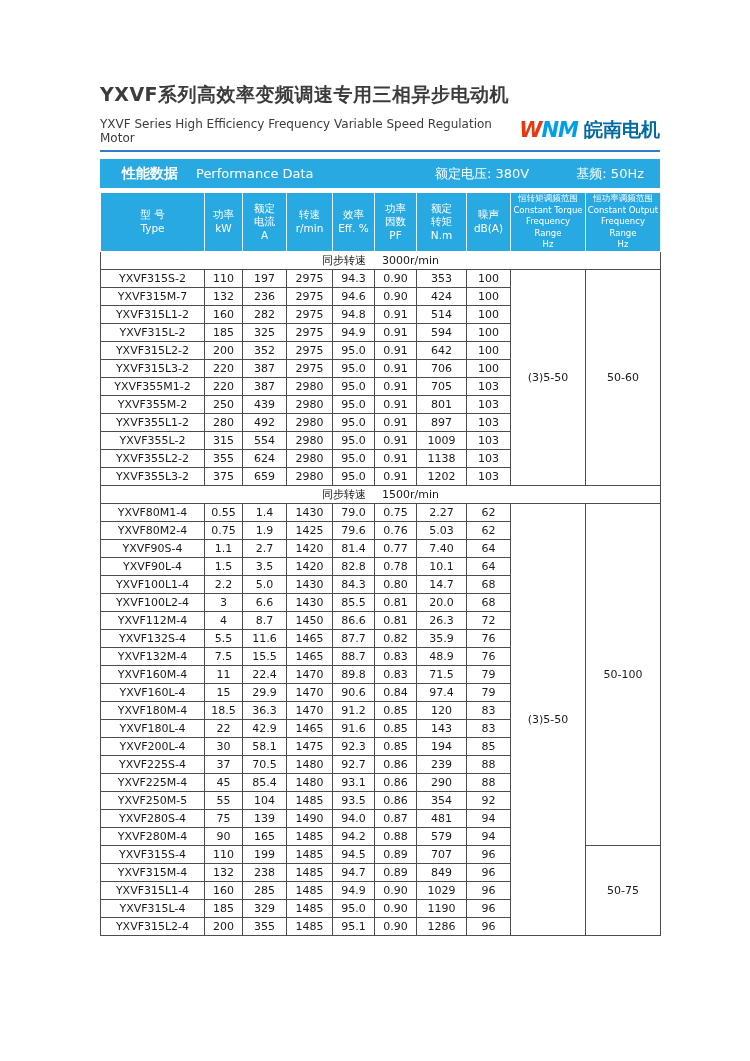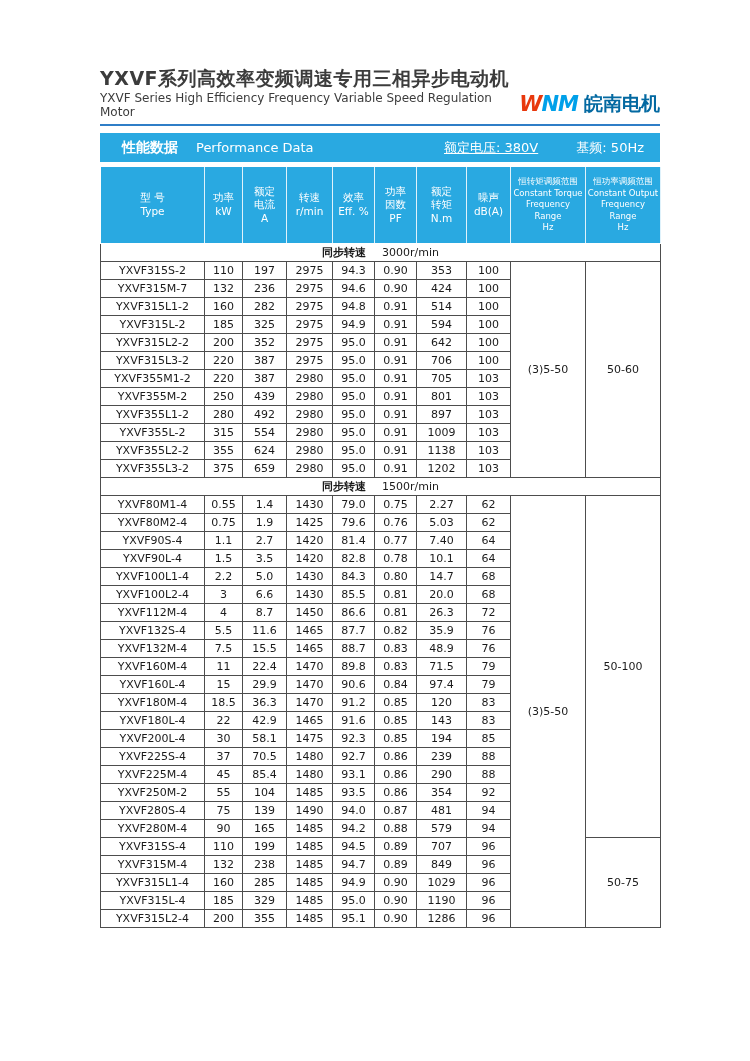--- a/index.html
+++ b/index.html
@@ -3,62 +3,62 @@
 <meta charset="utf-8">
 <style>
   html,body { margin:0; padding:0; }
   body {
     width:750px; height:1061px;
     background:#ffffff;
     font-family:"DejaVu Sans","Liberation Sans",sans-serif;
     position:relative;
     color:#1a1a1a;
   }
-  .content { position:absolute; left:100px; top:68px; width:560px; }
+  .content { position:absolute; left:100px; top:84px; width:560px; }
 
   
   .masthead { display:flex; justify-content:space-between; align-items:flex-end; }
   .title-block { line-height:1.15; }
   .page-title  { font-size:19px; font-weight:bold; color:#3c3c3c; letter-spacing:0.5px; }
-  .page-subtitle { font-size:12px; color:#3c3c3c; margin-top:2px; }
+  .page-subtitle { font-size:12px; color:#3c3c3c; margin-top:12px; }
   .brand { display:flex; align-items:center; white-space:nowrap; padding-bottom:2px; }
   .logo-mark { font-style:italic; font-weight:bold; font-size:21px; letter-spacing:-1px; margin-right:6px; }
   .logo-mark .w  { color:#e8380d; }
   .logo-mark .nm { color:#00a0e9;margin-top:16px; }
   .logo-name { font-size:19px; font-weight:bold; color:#0369a1; }
   .head-rule { border-bottom:2px solid #2f7ec7; margin-top:5px; }
 
   
   .perf-bar {
     margin-top:7px; height:29px; background:#29a9e1; color:#ffffff;
     display:flex; align-items:center; justify-content:space-between;
     padding:0 16px 0 22px; box-sizing:border-box; font-size:13px;
   }
   .perf-left  .zh { font-weight:bold; font-size:14px; margin-right:18px; }
-  .perf-right span { margin-left:34px; }
+  .perf-right span { margin-left:43px; }
 
   
   table.spec {
     width:560px; border-collapse:collapse; table-layout:fixed;
     margin-top:4px; border:1.5px solid #3a3a3a;
   }
   table.spec th {
     background:#29a9e1; color:#ffffff; font-weight:normal;
-    font-size:10.5px; line-height:1.3; padding:9px 1px;
+    font-size:10.5px; line-height:1.3; padding:0 1px;
     border:1px solid rgba(255,255,255,0.85);
     white-space:pre-line; vertical-align:middle; height:50px;
   }
   table.spec th.freq-col { font-size:8.5px; line-height:1.35; }
   table.spec td {
     border:1px solid #4d4d4d; text-align:center;
     font-size:11px; height:17px; padding:0 2px; line-height:1.05;
     color:#1a1a1a; background:#ffffff;
   }
   td.section-cell { font-size:11.5px; height:17px; }
-  td.section-cell .sec-zh { font-weight:bold; margin-right:16px; }
+  td.section-cell .sec-zh { font-weight:normal; margin-right:16px; }
   td.freq-cell { font-size:11px; }
 </style>
 </head>
 <body>
 
 <div class="content">
 
   <div class="masthead">
     <div class="title-block">
       <div class="page-title">YXVF系列高效率变频调速专用三相异步电动机</div>
@@ -69,21 +69,21 @@
       <span class="logo-name">皖南电机</span>
     </div>
   </div>
   <div class="head-rule"></div>
 
   <div class="perf-bar">
     <div class="perf-left">
       <span class="zh">性能数据</span><span class="en">Performance Data</span>
     </div>
     <div class="perf-right">
-      <span style="margin-left:8px;text-decoration:underline;">额定电压: 380V</span>
+      <span style="margin-left:8px;">额定电压: 380V</span>
       <span>基频: 50Hz</span>
     </div>
   </div>
 
   <table class="spec">
     <colgroup>
       <col style="width:104px">
         <col style="width:38px">
         <col style="width:44px">
       <col style="width:46px">
@@ -410,21 +410,21 @@
           <td>YXVF225M-4</td>
           <td>45</td>
           <td>85.4</td>
           <td>1480</td>
           <td>93.1</td>
           <td>0.86</td>
           <td>290</td>
           <td>88</td>
         </tr>
         <tr>
-          <td>YXVF250M-2</td>
+          <td>YXVF250M-5</td>
           <td>55</td>
           <td>104</td>
           <td>1485</td>
           <td>93.5</td>
           <td>0.86</td>
           <td>354</td>
           <td>92</td>
         </tr>
         <tr>
           <td>YXVF280S-4</td>

